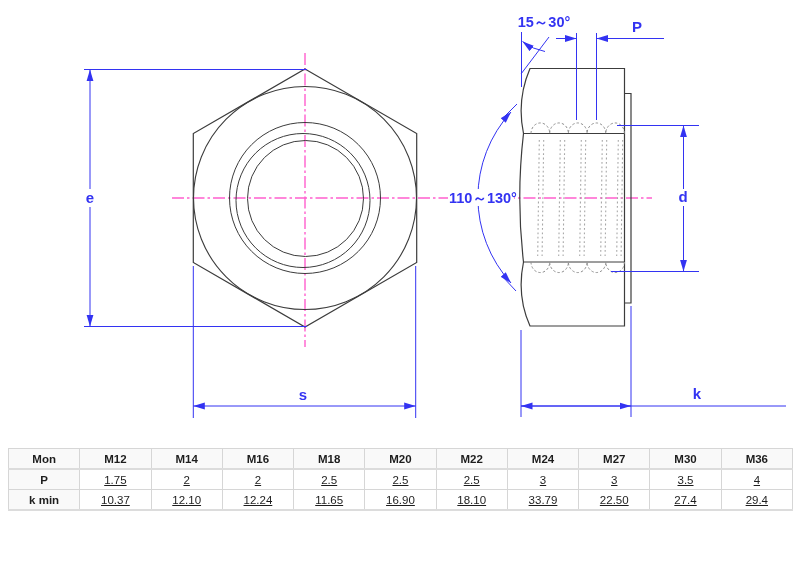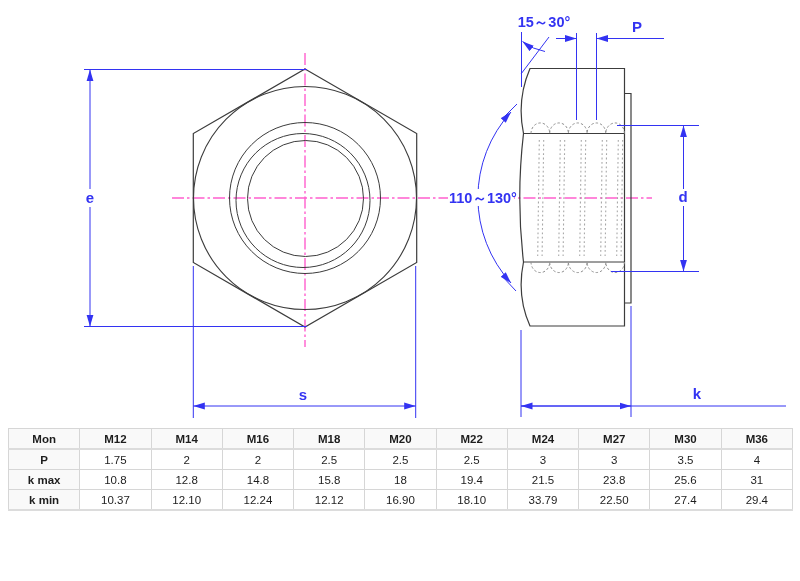--- a/index.html
+++ b/index.html
@@ -3,30 +3,30 @@
 <meta charset="utf-8">
 <style>
   html,body{margin:0;padding:0;background:#ffffff;}
   body{width:800px;height:581px;font-family:"Liberation Sans",sans-serif;}
   .stage{position:relative;width:800px;height:581px;background:#fff;overflow:hidden;}
   svg{display:block;}
   svg text{font-family:"Liberation Sans",sans-serif;font-weight:bold;fill:#3333f2;}
   .dim-label{font-size:15px;}
   .angle-label{font-size:14.5px;}
   table.spec{
-    position:absolute;left:8px;top:428px;width:785px;
+    position:absolute;left:8px;top:448px;width:785px;
     border-collapse:collapse;table-layout:fixed;
     font-size:11.5px;color:#1d1d1d;background:#fff;
     border:1px solid #c9c9c9;
   }
   .spec th,.spec td{
     border:1px solid #d6d6d6;height:19px;padding:0;
     text-align:center;vertical-align:middle;
   }
-  .spec td{font-weight:normal;}
+  .spec td{font-weight:normal;text-decoration:underline;}
   .spec th{font-weight:bold;}
   .spec thead th{background:#f9f9f9;}
   .spec tbody th{background:#f9f9f9;}
   .spec tr:last-child th,.spec tr:last-child td{border-bottom:2px solid #dcdcdc;}
 </style>
 </head>
 <body>
 
 <div class="stage">
 
@@ -161,38 +161,25 @@
         <td>2</td>
         <td>2.5</td>
         <td>2.5</td>
         <td>2.5</td>
         <td>3</td>
         <td>3</td>
         <td>3.5</td>
         <td>4</td>
       </tr>
       <tr>
-        <th>k max</th>
-        <td>10.8</td>
-        <td>12.8</td>
-        <td>14.8</td>
-        <td>15.8</td>
-        <td>18</td>
-        <td>19.4</td>
-        <td>21.5</td>
-        <td>23.8</td>
-        <td>25.6</td>
-        <td>31</td>
-      </tr>
-      <tr>
         <th>k min</th>
         <td>10.37</td>
         <td>12.10</td>
         <td>12.24</td>
-        <td>12.12</td>
+        <td>11.65</td>
         <td>16.90</td>
         <td>18.10</td>
         <td>33.79</td>
         <td>22.50</td>
         <td>27.4</td>
         <td>29.4</td>
       </tr>
     </tbody>
   </table>
 </div>

